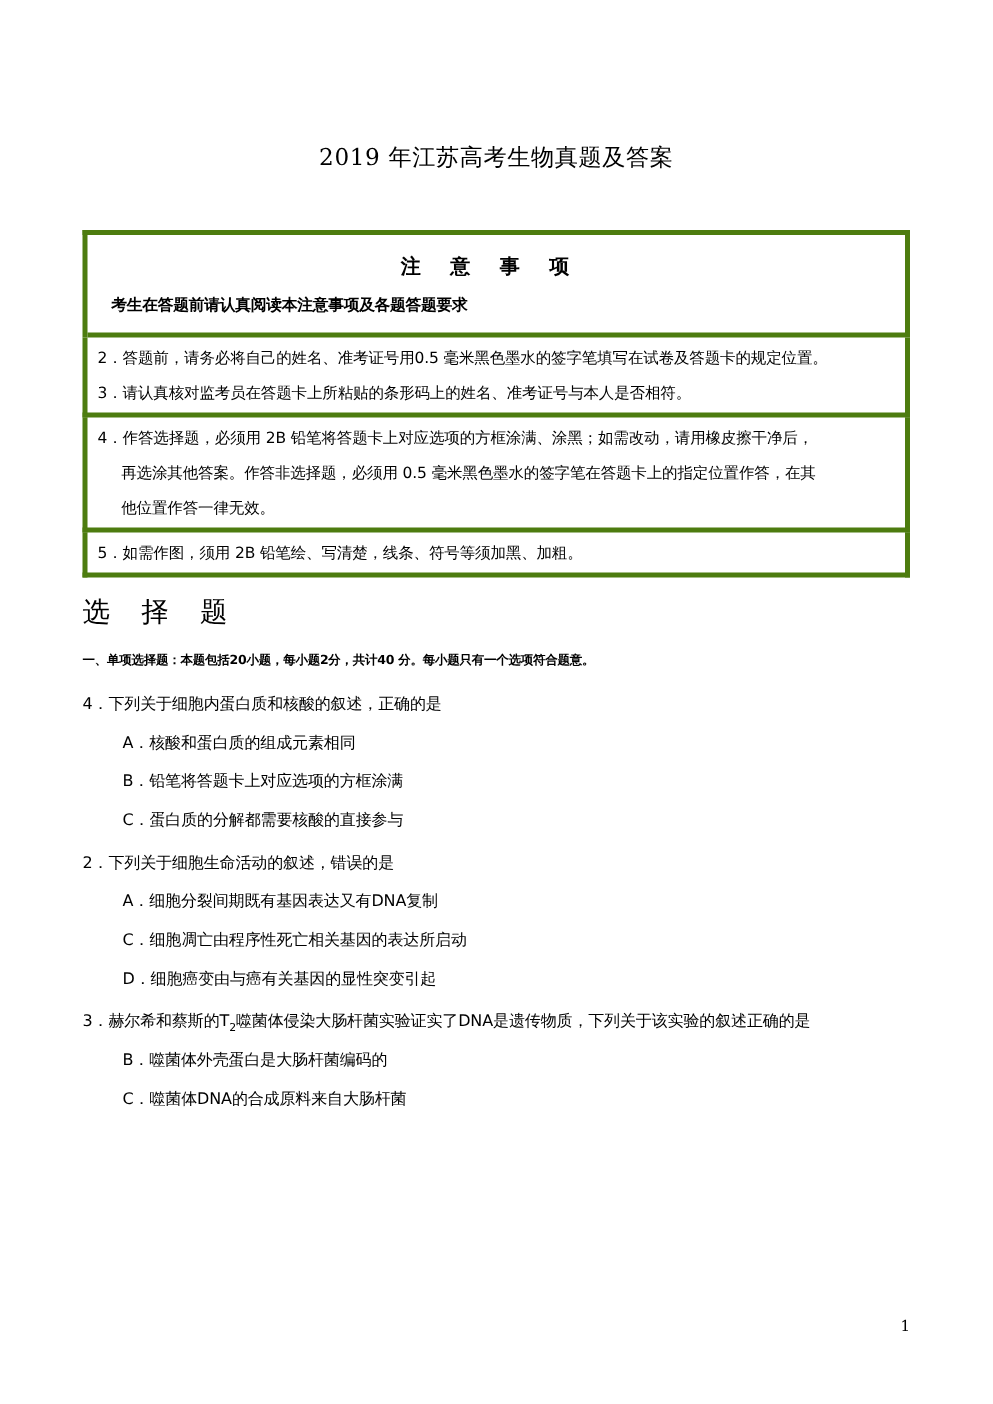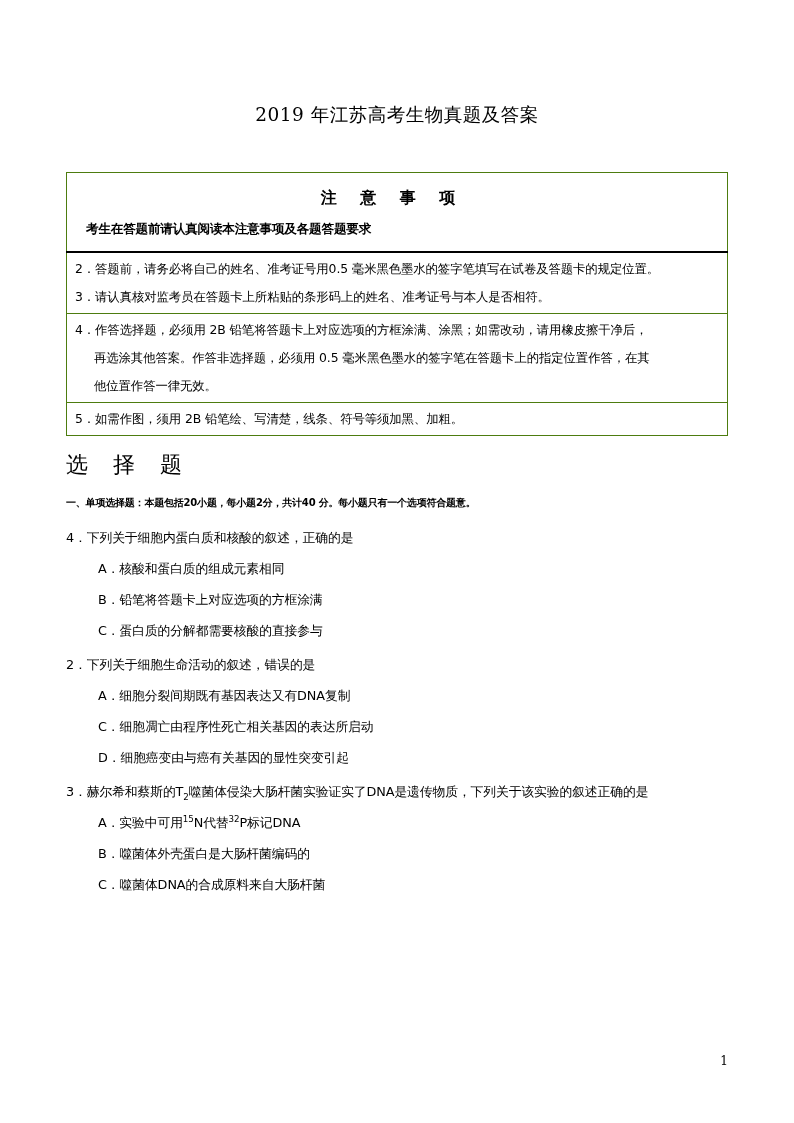--- a/index.html
+++ b/index.html
@@ -13,21 +13,21 @@
     color: #000000;
   }
   .page {
     position: relative;
     width: 794px;
     height: 1123px;
     background: #ffffff;
     margin: 0 auto;
     overflow: hidden;
     box-sizing: border-box;
-    padding: 0 66px;
+    padding: 12px 66px;
     border-radius: 24px;
   }
 
   
   .doc-title {
     text-align: center;
     font-size: 18.5px;
     font-weight: normal;
     letter-spacing: 0.5px;
     margin: 0;
@@ -38,21 +38,21 @@
 
   
   .notice-table {
     margin-top: 42px;
     width: 100%;
     border-collapse: collapse;
     border: 1px solid #000;
     table-layout: fixed;
   }
   .notice-table td {
-    border: 1px solid #4d7c0f;
+    border: 4px solid #4d7c0f;
     padding: 0;
     vertical-align: top;
   }
   .notice-header-cell {
     padding: 10px 0 9px 0 !important;
     border-bottom: 2px solid #000 !important;
   }
   .notice-title {
     text-align: center;
     font-size: 16px;
@@ -188,20 +188,19 @@
 
   <div class="question">
     <p class="q-stem">2．下列关于细胞生命活动的叙述，错误的是</p>
     <p class="q-option">A．细胞分裂间期既有基因表达又有DNA复制</p>
     <p class="q-option">C．细胞凋亡由程序性死亡相关基因的表达所启动</p>
     <p class="q-option">D．细胞癌变由与癌有关基因的显性突变引起</p>
   </div>
 
   <div class="question">
     <p class="q-stem"><span>3．赫尔希和蔡斯的T</span><sub>2</sub><span>噬菌体侵染大肠杆菌实验证实了DNA是遗传物质，下列关于该实验的叙述正确的是</span></p>
-    <p class="q-option"><span>A．实验中可用</span><sup>15</sup><span>N代替</span><sup>32</sup><span>P标记DNA</span></p>
     <p class="q-option">B．噬菌体外壳蛋白是大肠杆菌编码的</p>
     <p class="q-option">C．噬菌体DNA的合成原料来自大肠杆菌</p>
   </div>
 
   <div class="page-number">1</div>
 
 </div>
 
 </body></html>

